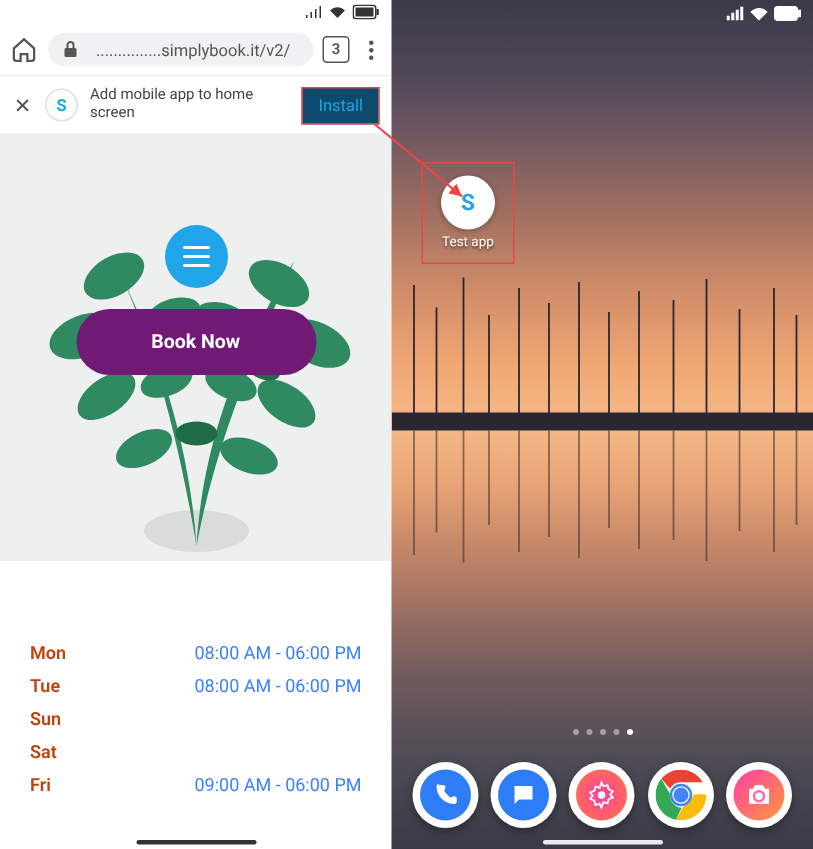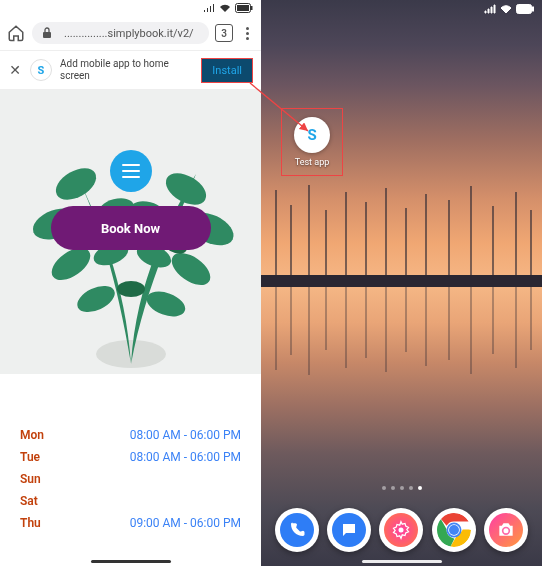--- a/index.html
+++ b/index.html
@@ -314,21 +314,21 @@
         <span class="day">Tue</span>
         <span class="time">08:00 AM - 06:00 PM</span>
       </div>
     <div class="hours-row">
         <span class="day">Sun</span>
       </div>
     <div class="hours-row">
         <span class="day">Sat</span>
       </div>
     <div class="hours-row">
-        <span class="day">Thu</span>
+        <span class="day">Fri</span>
         <span class="time">09:00 AM - 06:00 PM</span>
       </div>
   </div>
 
   <div class="nav-indicator"></div>
 </div>
 
 <svg class="arrow-svg" viewBox="0 0 74 64">
   <defs>
       <marker id="ah" markerWidth="8" markerHeight="8" refX="6" refY="3" orient="auto">

